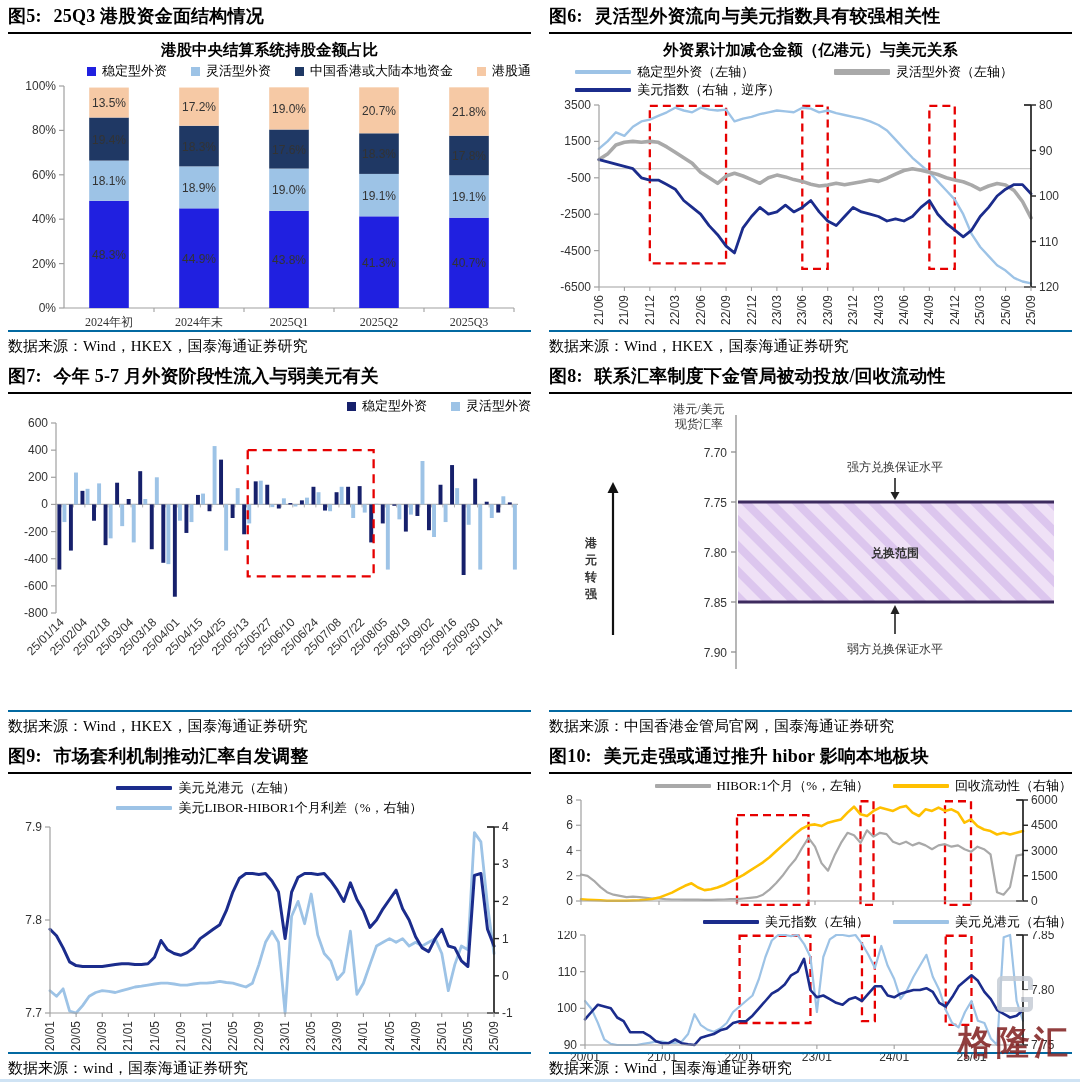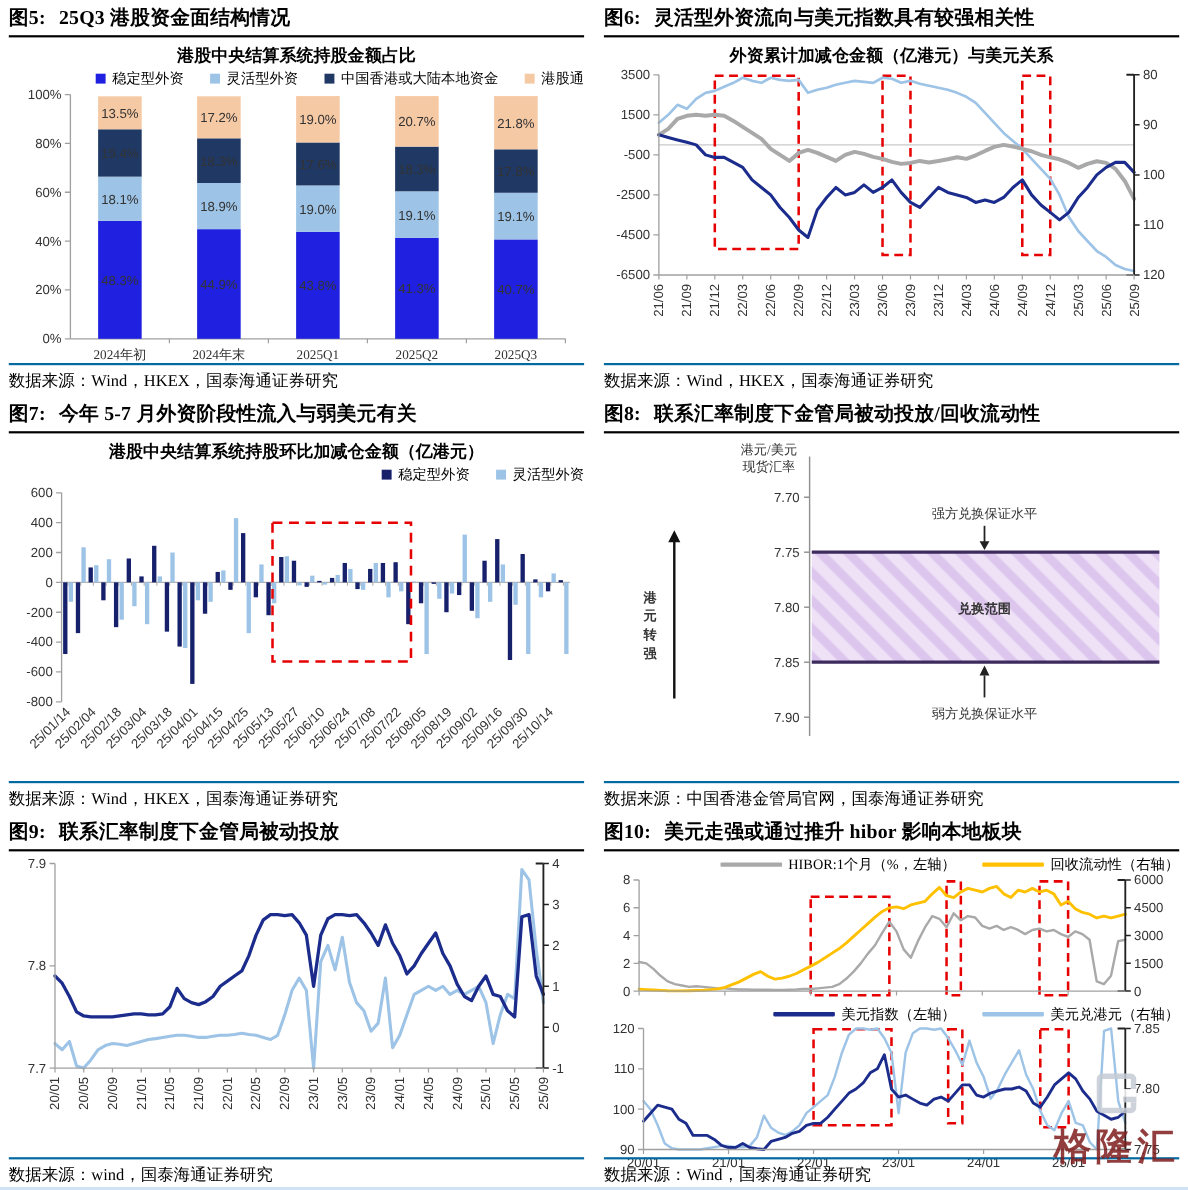--- a/index.html
+++ b/index.html
@@ -124,20 +124,34 @@
             <text x="459" y="246" text-anchor="middle" font-size="13.5" class="tick ctext">2025Q3</text>
           </svg></div>
     </div>
     <div class="source">数据来源：Wind，HKEX，国泰海通证券研究</div>
   </div>
 
   <div class="panel">
     <div class="panel-title"><span class="fig-no">图6:</span><span>灵活型外资流向与美元指数具有较强相关性</span></div>
     <div class="chart-area">
       <div class="chart-title">外资累计加减仓金额（亿港元）与美元关系</div>
+      <div class="legend lg-grid" id="legend-fig6">
+          <span class="lg-item">
+            <span class="sw-line" style="background: rgb(157, 195, 230); height: 3.36px;"></span>
+            <span>稳定型外资（左轴）</span>
+          </span>
+          <span class="lg-item">
+            <span class="sw-line" style="background: rgb(169, 169, 169); height: 5.04px;"></span>
+            <span>灵活型外资（左轴）</span>
+          </span>
+          <span class="lg-item">
+            <span class="sw-line" style="background: rgb(27, 44, 140); height: 3.92px;"></span>
+            <span>美元指数（右轴，逆序）</span>
+          </span>
+        </div>
       <div class="svgbox" id="chart-fig6"><svg width="520" height="232" viewBox="0 0 520 232">
             <line x1="48" x2="480" y1="69.69999999999999" y2="69.69999999999999" stroke="#c9c9c9" stroke-width="1.2"></line>
             <rect x="98.8235294117647" y="6.910000000000001" width="76.23529411764707" height="157.43" fill="none" stroke="#E60000" stroke-width="2.3" stroke-dasharray="8 5"></rect>
             <rect x="251.2941176470588" y="6.910000000000001" width="25.411764705882405" height="162.89000000000001" fill="none" stroke="#E60000" stroke-width="2.3" stroke-dasharray="8 5"></rect>
             <rect x="378.3529411764706" y="6.910000000000001" width="25.41176470588232" height="162.89000000000001" fill="none" stroke="#E60000" stroke-width="2.3" stroke-dasharray="8 5"></rect>
             <polyline points="48.0,49.7 56.5,42.4 64.9,33.3 73.4,36.9 81.9,27.8 90.4,22.4 98.8,20.6 107.3,16.9 115.8,13.3 124.2,8.7 132.7,11.5 141.2,13.3 149.6,8.7 158.1,10.6 166.6,11.5 175.1,10.6 183.5,22.4 192.0,19.6 200.5,17.8 208.9,15.1 217.4,13.3 225.9,11.5 234.4,12.4 242.8,13.3 251.3,8.7 259.8,9.6 268.2,13.3 276.7,11.5 285.2,14.2 293.6,16.0 302.1,17.8 310.6,19.6 319.1,22.4 327.5,26.0 336.0,31.5 344.5,40.6 352.9,49.7 361.4,58.8 369.9,66.1 378.4,73.3 386.8,82.4 395.3,91.5 403.8,100.6 412.2,115.2 420.7,135.2 429.2,148.0 437.6,157.1 446.1,166.2 454.6,171.6 463.1,178.9 471.5,182.5 480.0,184.4" fill="none" stroke="#9DC3E6" stroke-width="2.4" stroke-linejoin="round" stroke-linecap="round"></polyline>
             <polyline points="48.0,60.6 56.5,55.1 64.9,46.0 73.4,43.3 81.9,42.4 90.4,43.3 98.8,42.4 107.3,43.3 115.8,47.9 124.2,53.3 132.7,58.8 141.2,64.2 149.6,73.3 158.1,78.8 166.6,84.3 175.1,77.0 183.5,74.3 192.0,77.0 200.5,80.6 208.9,84.3 217.4,78.8 225.9,76.1 234.4,77.9 242.8,80.6 251.3,82.4 259.8,85.2 268.2,87.0 276.7,86.1 285.2,84.3 293.6,85.7 302.1,84.3 310.6,82.8 319.1,81.0 327.5,82.4 336.0,79.2 344.5,75.2 352.9,71.5 361.4,69.7 369.9,71.2 378.4,73.3 386.8,75.5 395.3,78.8 403.8,81.0 412.2,82.8 420.7,86.1 429.2,90.6 437.6,87.0 446.1,84.6 454.6,86.1 463.1,91.5 471.5,102.5 480.0,118.8" fill="none" stroke="#A9A9A9" stroke-width="3.6" stroke-linejoin="round" stroke-linecap="round"></polyline>
             <polyline points="48.0,60.6 56.5,62.9 64.9,65.2 73.4,67.4 81.9,69.7 90.4,78.8 98.8,81.1 107.3,81.1 115.8,85.6 124.2,90.2 132.7,101.5 141.2,108.4 149.6,115.2 158.1,126.6 166.6,135.7 175.1,147.1 183.5,153.9 192.0,128.8 200.5,117.5 208.9,108.4 217.4,115.2 225.9,112.9 234.4,106.1 242.8,112.9 251.3,108.4 259.8,101.5 268.2,112.9 276.7,122.0 285.2,126.6 293.6,117.5 302.1,108.4 310.6,112.9 319.1,115.2 327.5,117.5 336.0,122.0 344.5,119.8 352.9,122.0 361.4,117.5 369.9,108.4 378.4,101.5 386.8,115.2 395.3,124.3 403.8,131.1 412.2,137.9 420.7,131.1 429.2,117.5 437.6,108.4 446.1,97.0 454.6,90.2 463.1,85.6 471.5,85.6 480.0,94.7" fill="none" stroke="#1B2C8C" stroke-width="2.8" stroke-linejoin="round" stroke-linecap="round"></polyline>
             <line x1="48" x2="48" y1="6" y2="188" stroke="#a0a0a0" stroke-width="1.2"></line>
             <line x1="43" x2="48" y1="6" y2="6" stroke="#a0a0a0" stroke-width="1.2"></line>
@@ -203,21 +217,20 @@
             <line x1="480" x2="480" y1="188" y2="192" stroke="#a0a0a0" stroke-width="1.1"></line>
             <text text-anchor="end" transform="translate(484.0,196) rotate(-90)" class="tick" x="0" y="0">25/09</text>
           </svg></div>
     </div>
     <div class="source">数据来源：Wind，HKEX，国泰海通证券研究</div>
   </div>
 
   <div class="panel">
     <div class="panel-title"><span class="fig-no">图7:</span><span>今年 5-7 月外资阶段性流入与弱美元有关</span></div>
     <div class="chart-area">
-      <div class="chart-title">港股中央结算系统持股环比加减仓金额（亿港元）</div>
       <div class="legend lg-row" id="legend-fig7">
           <span class="lg-item">
             <span class="sw-sq" style="background: rgb(22, 32, 107);"></span>
             <span>稳定型外资</span>
           </span>
           <span class="lg-item">
             <span class="sw-sq" style="background: rgb(157, 195, 230);"></span>
             <span>灵活型外资</span>
           </span>
         </div>
@@ -424,22 +437,32 @@
             <text x="40" y="150" text-anchor="middle" font-size="13.5" font-weight="bold" class="tick ctext">港</text>
             <text x="40" y="167" text-anchor="middle" font-size="13.5" font-weight="bold" class="tick ctext">元</text>
             <text x="40" y="184" text-anchor="middle" font-size="13.5" font-weight="bold" class="tick ctext">转</text>
             <text x="40" y="201" text-anchor="middle" font-size="13.5" font-weight="bold" class="tick ctext">强</text>
           </svg></div>
     </div>
     <div class="source">数据来源：中国香港金管局官网，国泰海通证券研究</div>
   </div>
 
   <div class="panel">
-    <div class="panel-title"><span class="fig-no">图9:</span><span>联系汇率制度下金管局被动投放</span></div>
+    <div class="panel-title"><span class="fig-no">图9:</span><span>市场套利机制推动汇率自发调整</span></div>
     <div class="chart-area">
+      <div class="legend lg-col" id="legend-fig9">
+          <span class="lg-item">
+            <span class="sw-line" style="background: rgb(27, 44, 140); height: 4.2px;"></span>
+            <span>美元兑港元（左轴）</span>
+          </span>
+          <span class="lg-item">
+            <span class="sw-line" style="background: rgb(157, 195, 230); height: 3.92px;"></span>
+            <span>美元LIBOR-HIBOR1个月利差（%，右轴）</span>
+          </span>
+        </div>
       <div class="svgbox" id="chart-fig9"><svg width="520" height="240" viewBox="0 0 520 240">
             <polyline points="40.0,171.7 46.5,177.3 53.1,169.8 59.6,192.1 66.1,194.0 72.6,186.6 79.2,177.3 85.7,173.5 92.2,171.7 98.8,172.4 105.3,173.5 111.8,171.7 118.4,169.8 124.9,168.0 131.4,167.2 137.9,166.1 144.5,165.0 151.0,164.2 157.5,164.2 164.1,165.0 170.6,166.1 177.1,166.1 183.6,165.0 190.2,164.2 196.7,164.2 203.2,163.5 209.8,162.4 216.3,163.5 222.8,164.2 229.4,166.1 235.9,168.0 242.4,164.2 248.9,145.6 255.5,123.3 262.0,112.2 268.5,123.3 275.1,194.0 281.6,97.3 288.1,82.4 294.6,104.7 301.2,75.0 307.7,115.9 314.2,134.5 320.8,141.9 327.3,160.5 333.8,153.1 340.4,112.2 346.9,175.4 353.4,164.2 359.9,145.6 366.5,127.0 373.0,123.3 379.5,119.6 386.1,123.3 392.6,119.6 399.1,127.0 405.6,123.3 412.2,127.0 418.7,123.3 425.2,119.6 431.8,134.5 438.3,171.7 444.8,145.6 451.4,127.0 457.9,130.8 464.4,13.6 470.9,22.9 477.5,86.1 484.0,134.5" fill="none" stroke="#9DC3E6" stroke-width="2.8" stroke-linejoin="round" stroke-linecap="round"></polyline>
             <polyline points="40.0,110.3 46.5,116.8 53.1,128.9 59.6,142.9 66.1,146.6 72.6,147.5 79.2,147.5 85.7,147.5 92.2,147.5 98.8,146.6 105.3,145.6 111.8,144.7 118.4,144.7 124.9,145.6 131.4,145.6 137.9,144.7 144.5,138.2 151.0,121.5 157.5,130.8 164.1,134.5 170.6,136.3 177.1,133.6 183.6,128.9 190.2,119.6 196.7,115.0 203.2,110.3 209.8,105.7 216.3,91.7 222.8,73.1 229.4,59.2 235.9,54.5 242.4,54.5 248.9,55.4 255.5,54.5 262.0,61.9 268.5,73.1 275.1,119.6 281.6,73.1 288.1,58.2 294.6,54.5 301.2,54.5 307.7,55.4 314.2,54.5 320.8,61.9 327.3,71.2 333.8,82.4 340.4,63.8 346.9,80.5 353.4,91.7 359.9,108.4 366.5,101.0 373.0,89.8 379.5,80.5 386.1,71.2 392.6,89.8 399.1,101.0 405.6,117.7 412.2,128.9 418.7,132.6 425.2,119.6 431.8,110.3 438.3,127.0 444.8,128.9 451.4,141.9 457.9,147.5 464.4,56.4 470.9,54.5 477.5,110.3 484.0,127.0" fill="none" stroke="#1B2C8C" stroke-width="3" stroke-linejoin="round" stroke-linecap="round"></polyline>
             <line x1="40" x2="40" y1="8" y2="194" stroke="#a0a0a0" stroke-width="1.2"></line>
             <line x1="35" x2="40" y1="8" y2="8" stroke="#a0a0a0" stroke-width="1.2"></line>
             <text x="32" y="12" text-anchor="end" class="tick">7.9</text>
             <line x1="35" x2="40" y1="101.00000000000041" y2="101.00000000000041" stroke="#a0a0a0" stroke-width="1.2"></line>
             <text x="32" y="105.00000000000041" text-anchor="end" class="tick">7.8</text>
             <line x1="35" x2="40" y1="194" y2="194" stroke="#a0a0a0" stroke-width="1.2"></line>
             <text x="32" y="198" text-anchor="end" class="tick">7.7</text>

